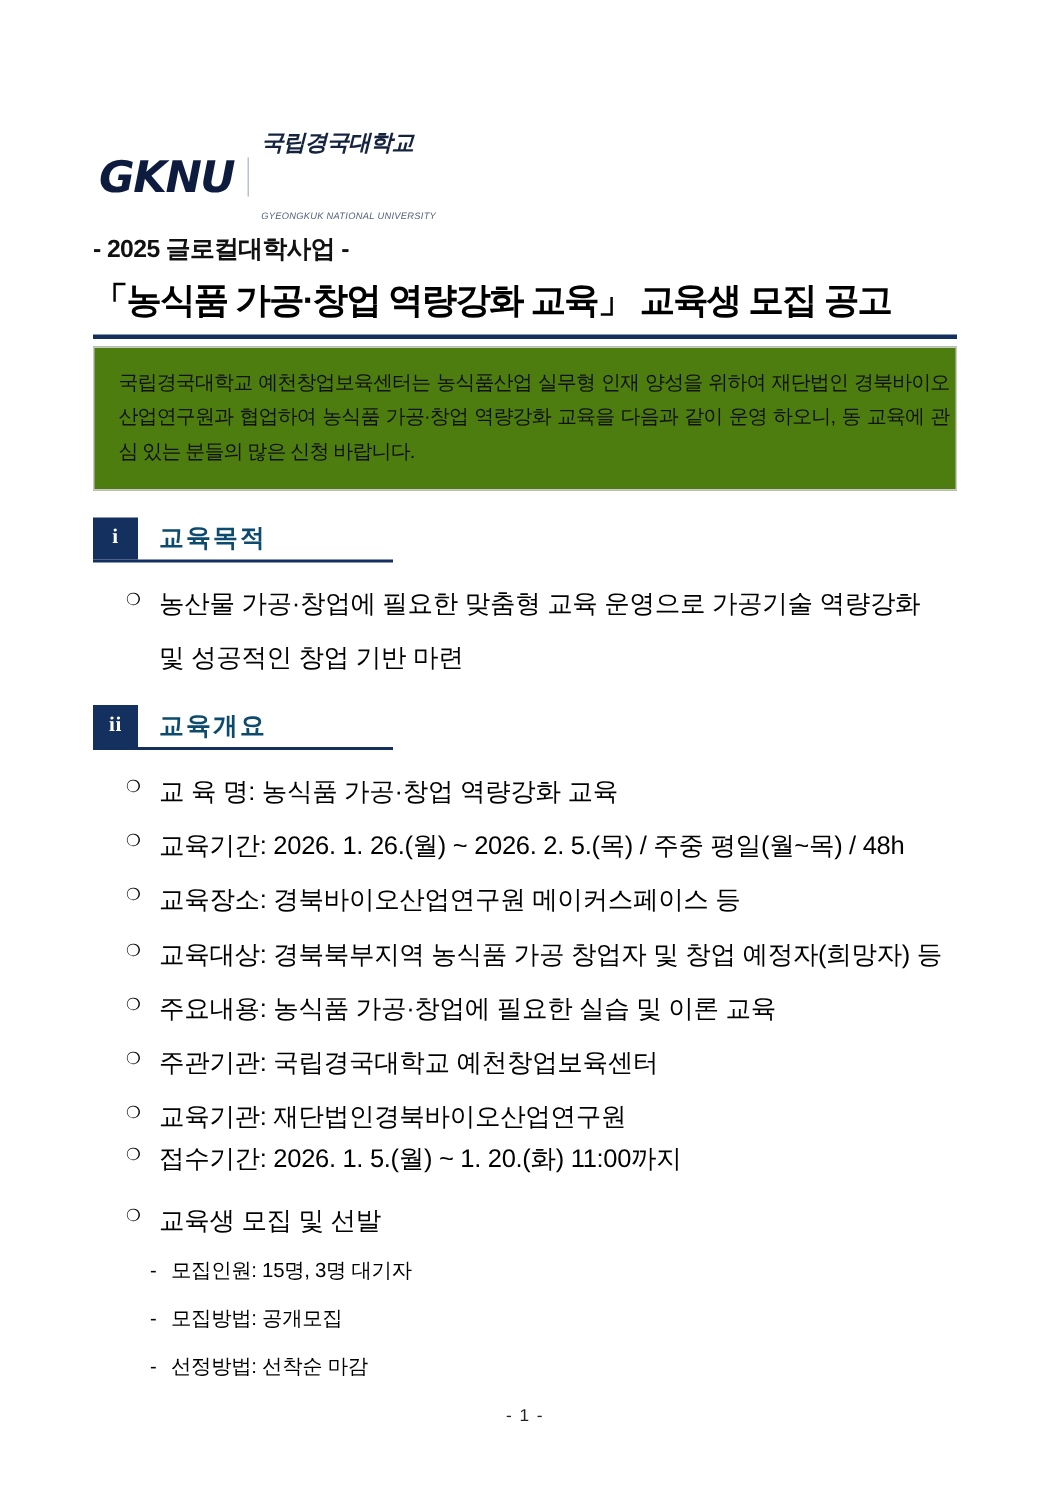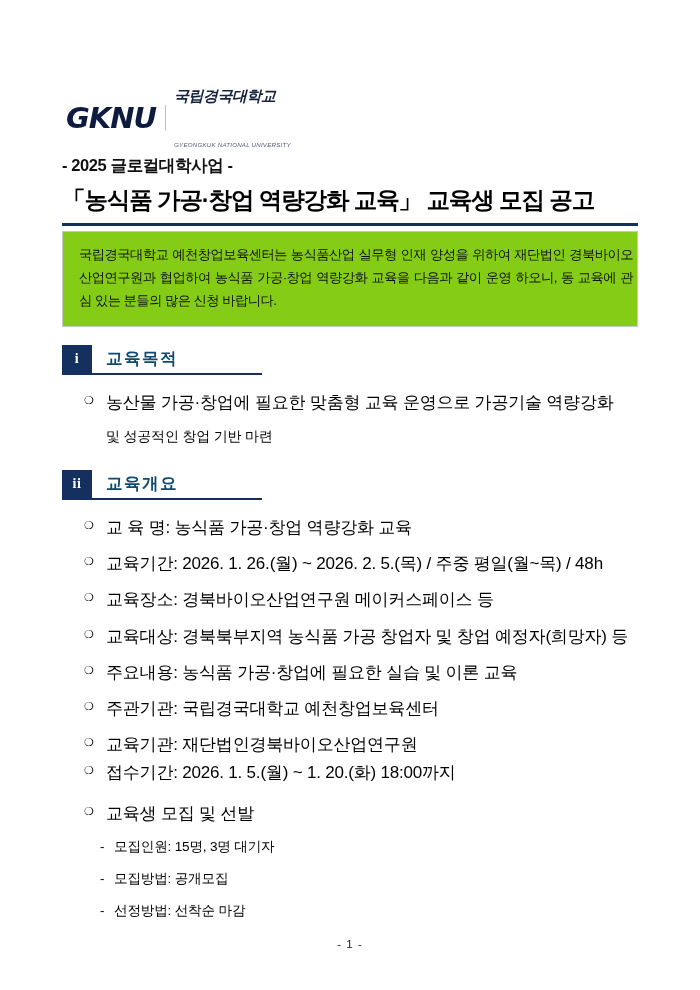--- a/index.html
+++ b/index.html
@@ -94,21 +94,21 @@
     height: 3px;
     background: #14305e;
   }
 
   
   .intro-box {
     position: absolute;
     left: 62px;
     right: 62px;
     top: 231px;
-    background: #84cc16;
+    background: #4d7c0f;
     border: 1px solid #c8c8c8;
     padding: 12px 4px 13px 16px;
     box-sizing: border-box;
   }
   .intro-box p {
     margin: 0;
     font-size: 13.3px;
     line-height: 1.72;
     letter-spacing: -0.55px;
     color: #111111;
@@ -172,21 +172,21 @@
   }
   .bullet-text {
     font-size: 17px;
     line-height: 1.6;
     letter-spacing: -0.2px;
     color: #000000;
     text-align: right;
   }
   .indent-2 {
     padding-left: 44px;
-    font-size: 14px;
+    font-size: 17px;
     line-height: 1.6;
     letter-spacing: -0.2px;
   }
   .sub-row {
     display: flex;
     align-items: flex-start;
     margin-bottom: 10px;
     padding-left: 38px;
   }
   .sub-dash {
@@ -285,21 +285,21 @@
         <div class="bullet-mark">❍</div>
         <div class="bullet-text">교육기관: 재단법인경북바이오산업연구원</div>
       </div>
     </div>
   </div>
 
   <div class="section" style="top:745px;">
     <div class="bullets">
       <div class="bullet-row">
         <div class="bullet-mark">❍</div>
-        <div class="bullet-text">접수기간: 2026. 1. 5.(월) ~ 1. 20.(화) 18:00까지</div>
+        <div class="bullet-text">접수기간: 2026. 1. 5.(월) ~ 1. 20.(화) 11:00까지</div>
       </div>
       <div class="bullet-row" style="margin-top:14px;">
         <div class="bullet-mark">❍</div>
         <div class="bullet-text">교육생 모집 및 선발</div>
       </div>
       <div class="sub-row">
         <div class="sub-dash">-</div>
         <div class="sub-text">모집인원: 15명, 3명 대기자</div>
       </div>
       <div class="sub-row">

